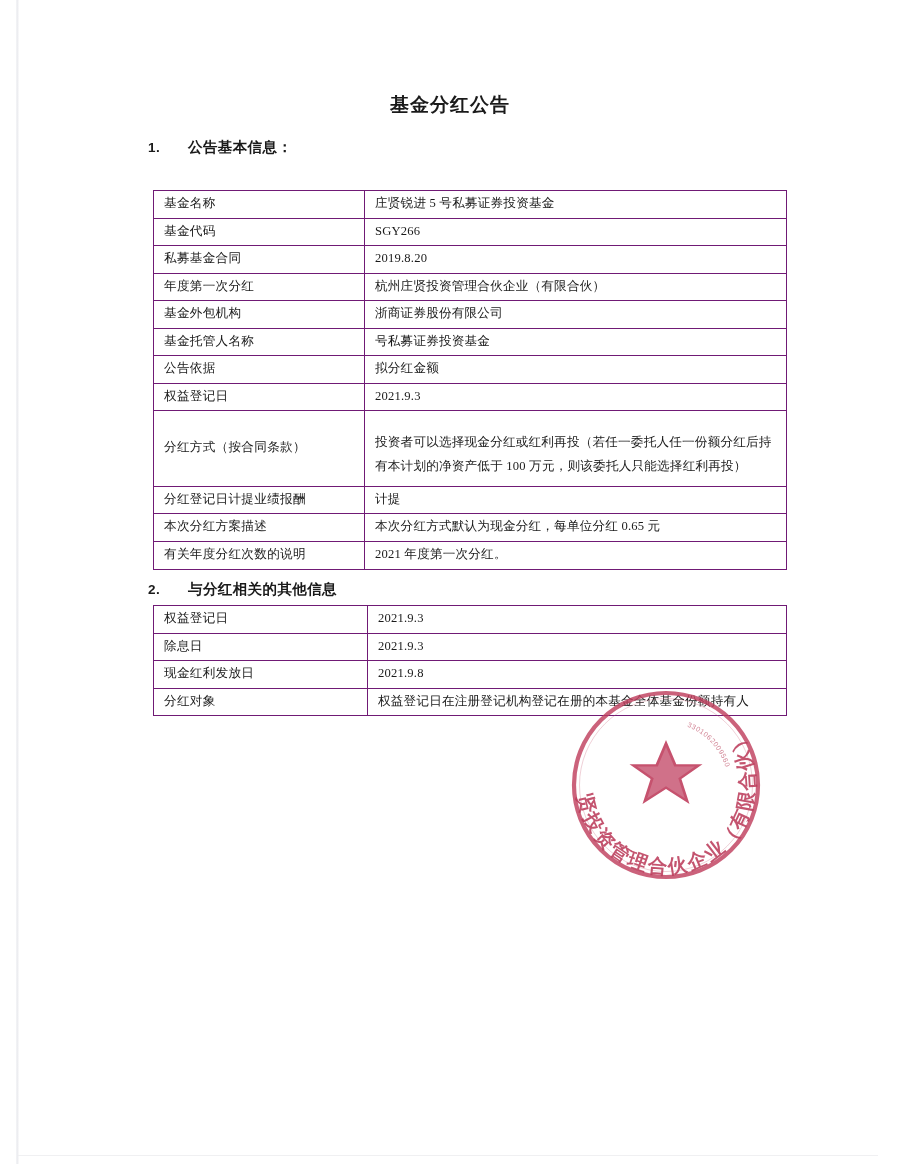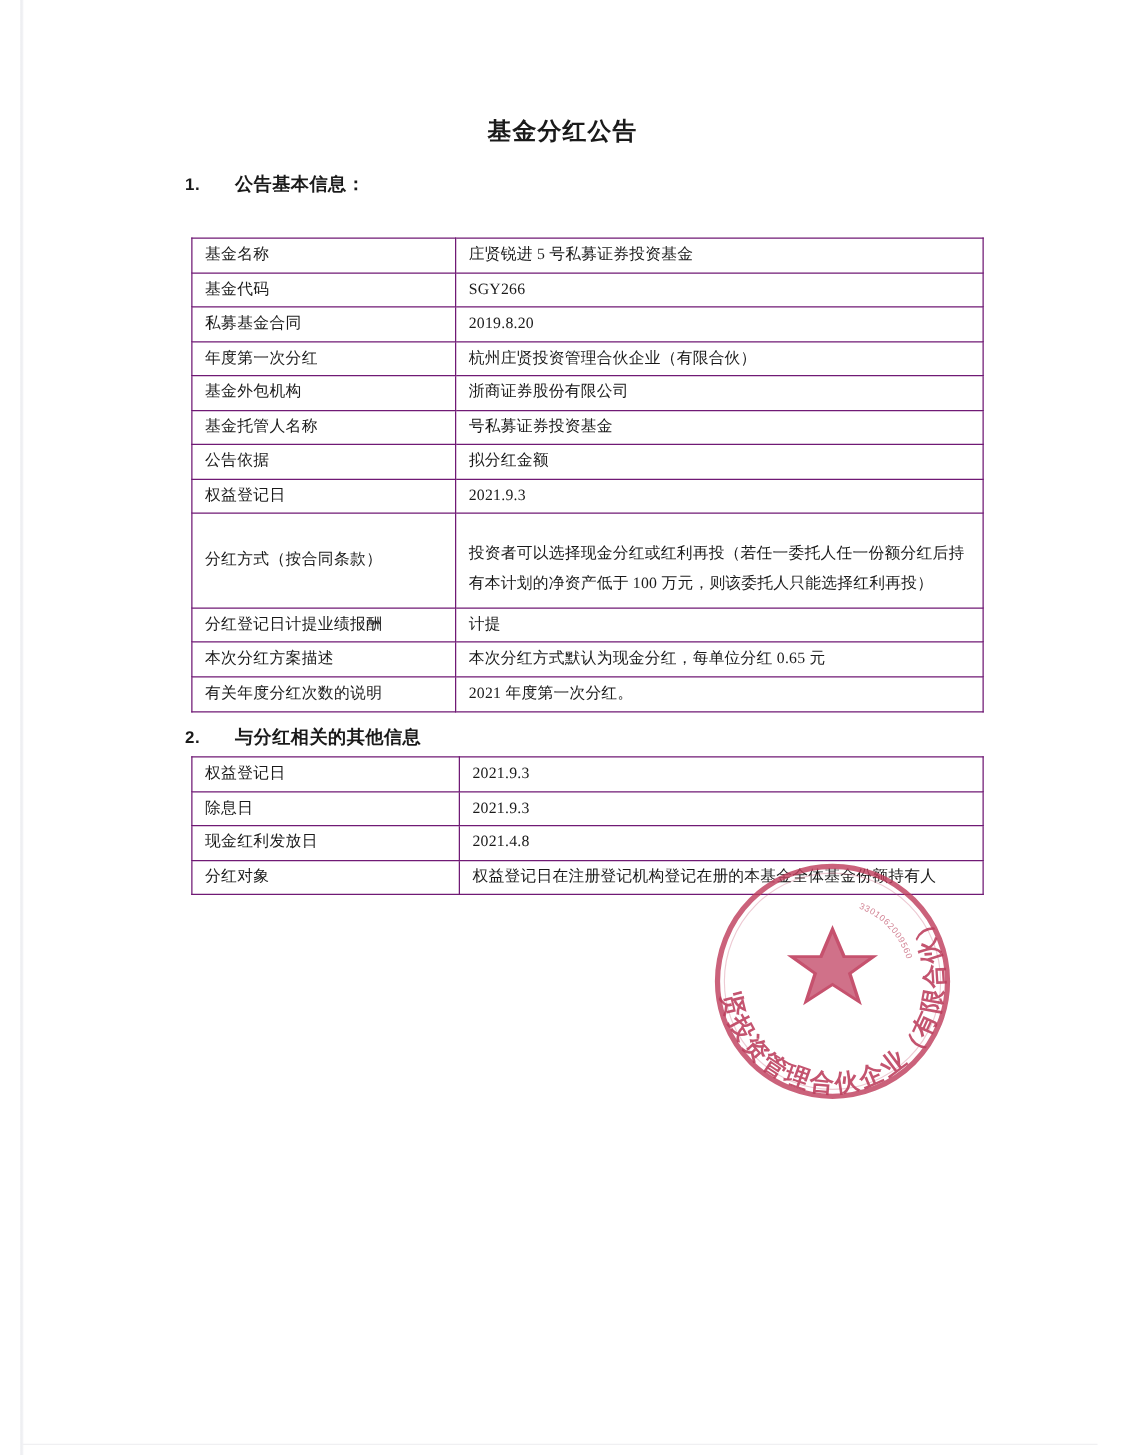--- a/index.html
+++ b/index.html
@@ -191,21 +191,21 @@
       <tr>
         <td class="label">权益登记日</td>
         <td class="value">2021.9.3</td>
       </tr>
       <tr>
         <td class="label">除息日</td>
         <td class="value">2021.9.3</td>
       </tr>
       <tr>
         <td class="label">现金红利发放日</td>
-        <td class="value">2021.4.8</td>
+        <td class="value">2021.9.8</td>
       </tr>
       <tr>
         <td class="label">分红对象</td>
         <td class="value">权益登记日在注册登记机构登记在册的本基金全体基金份额持有人</td>
       </tr>
     </tbody>
   </table>
 
   <div class="seal">
     <svg width="226" height="226" viewBox="0 0 226 226" xmlns="http://www.w3.org/2000/svg">

